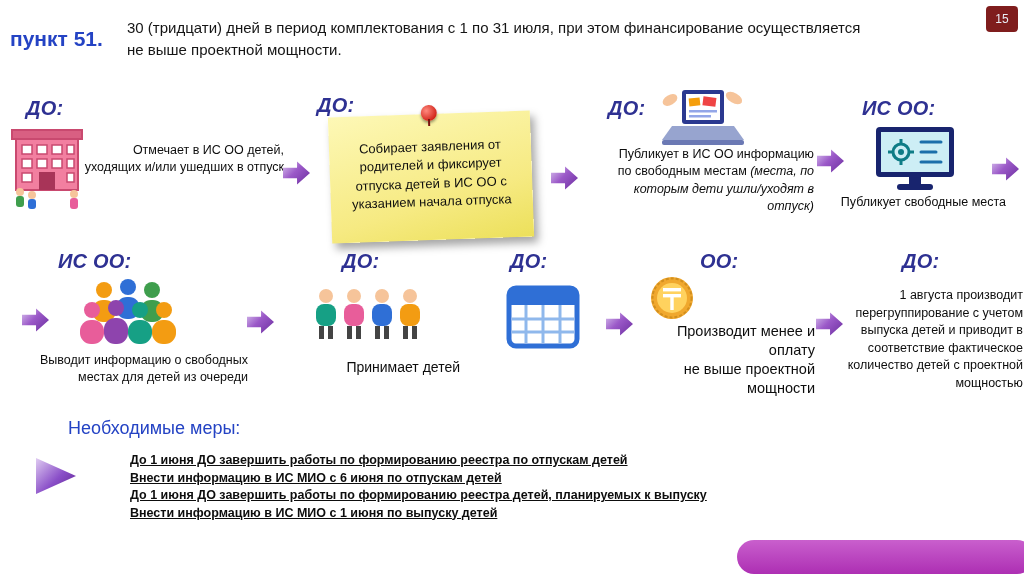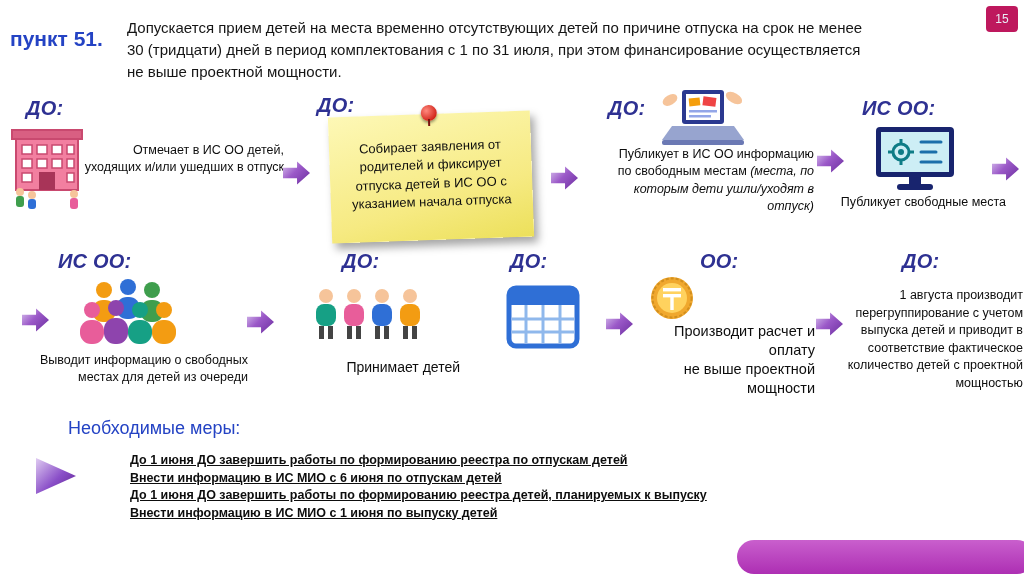--- a/index.html
+++ b/index.html
@@ -2,21 +2,21 @@
 <html><head>
 <meta charset="utf-8">
 <style>
   html,body{margin:0;padding:0;}
   .slide{position:relative;width:1024px;height:574px;background:#ffffff;overflow:hidden;
          font-family:"Liberation Sans",sans-serif;color:#111;}
   .lbl{position:absolute;font-weight:bold;font-size:20px;color:#2E3192;letter-spacing:.2px;white-space:nowrap;font-style:italic;}
   .txt{position:absolute;font-size:12.5px;line-height:1.38;text-align:right;color:#0d0d0d;}
   .title{position:absolute;left:10px;top:27px;font-size:21px;font-weight:bold;color:#2443C4;white-space:nowrap;}
   .intro{position:absolute;left:127px;top:17px;width:880px;font-size:15px;line-height:1.48;color:#151515;}
-  .badge{position:absolute;left:986px;top:6px;width:32px;height:26px;background:#be185d;border-radius:4px;
+  .badge{position:absolute;left:986px;top:6px;width:32px;height:26px;background:#7f1d1d;border-radius:4px;
          color:#e8edf5;font-size:12px;display:flex;align-items:center;justify-content:center;}
   .arrow{position:absolute;width:27px;height:24px;
          background:linear-gradient(135deg,#dcc8f0 0%,#9b59c8 45%,#6a2d9e 100%);
          clip-path:polygon(0 28%,52% 28%,52% 2%,100% 50%,52% 98%,52% 72%,0 72%);}
   .icon{position:absolute;}
   .note{position:absolute;left:330px;top:114px;width:202px;height:126px;
         background:linear-gradient(165deg,#fdf8b6 0%,#f6ea82 65%,#ece05a 100%);
         transform:rotate(-2deg);box-shadow:4px 6px 9px rgba(0,0,0,.35);}
   .pin{position:absolute;left:50%;top:-9px;transform:translateX(-50%);width:16px;height:16px;border-radius:50%;
        background:radial-gradient(circle at 35% 35%,#ff8a7e,#d2241a 72%);box-shadow:0 2px 3px rgba(0,0,0,.4);}
@@ -31,21 +31,20 @@
        background:linear-gradient(180deg,#c95fcd,#ad2fb3);}
   i{font-style:italic;}
 </style>
 </head>
 <body>
 
 <div class="slide">
 
   <div class="title">пункт 51.</div>
   <div class="intro">
-    <div>Допускается прием детей на места временно отсутствующих детей по причине отпуска на срок не менее</div>
     <div>30 (тридцати) дней в период комплектования с 1 по 31 июля, при этом финансирование осуществляется</div>
     <div>не выше проектной мощности.</div>
   </div>
   <div class="badge">15</div>
 
   <div class="lbl" style="left:26px;top:97px">ДО:</div>
 
   <svg class="icon" style="left:8px;top:126px" width="78" height="84" viewBox="0 0 78 84">
     <rect x="8" y="10" width="62" height="54" fill="#f27fa0" stroke="#c9496f" stroke-width="2"></rect>
     <rect x="4" y="4" width="70" height="9" fill="#d95f82" stroke="#c9496f" stroke-width="2"></rect>
@@ -193,21 +192,21 @@
     <circle cx="22" cy="22" r="21" fill="#f0a82e"></circle>
     <circle cx="22" cy="22" r="19.5" fill="none" stroke="#d28f1e" stroke-width="2" stroke-dasharray="3 2"></circle>
     <circle cx="22" cy="22" r="15" fill="#ffd25e"></circle>
     <g fill="#ffffff">
       <rect x="13" y="12" width="18" height="3.4"></rect>
       <rect x="13" y="18" width="18" height="3.4"></rect>
       <rect x="20.3" y="18" width="3.4" height="16"></rect>
     </g>
   </svg>
   <div class="txt" style="left:630px;top:322px;width:185px;font-size:14.5px;line-height:1.32">
-    <div>Производит расчет и оплату</div>
+    <div>Производит менее и оплату</div>
     <div>не выше проектной мощности</div>
   </div>
 
   <div class="arrow" style="left:816px;top:312px"></div>
 
   <div class="lbl" style="left:902px;top:250px">ДО:</div>
   <div class="txt" style="left:845px;top:287px;width:178px;line-height:1.4">1 августа производит перегруппирование с учетом выпуска детей и приводит в соответствие фактическое количество детей с проектной мощностью</div>
 
   <div class="measures-title">Необходимые меры:</div>
   <div class="play"></div>

